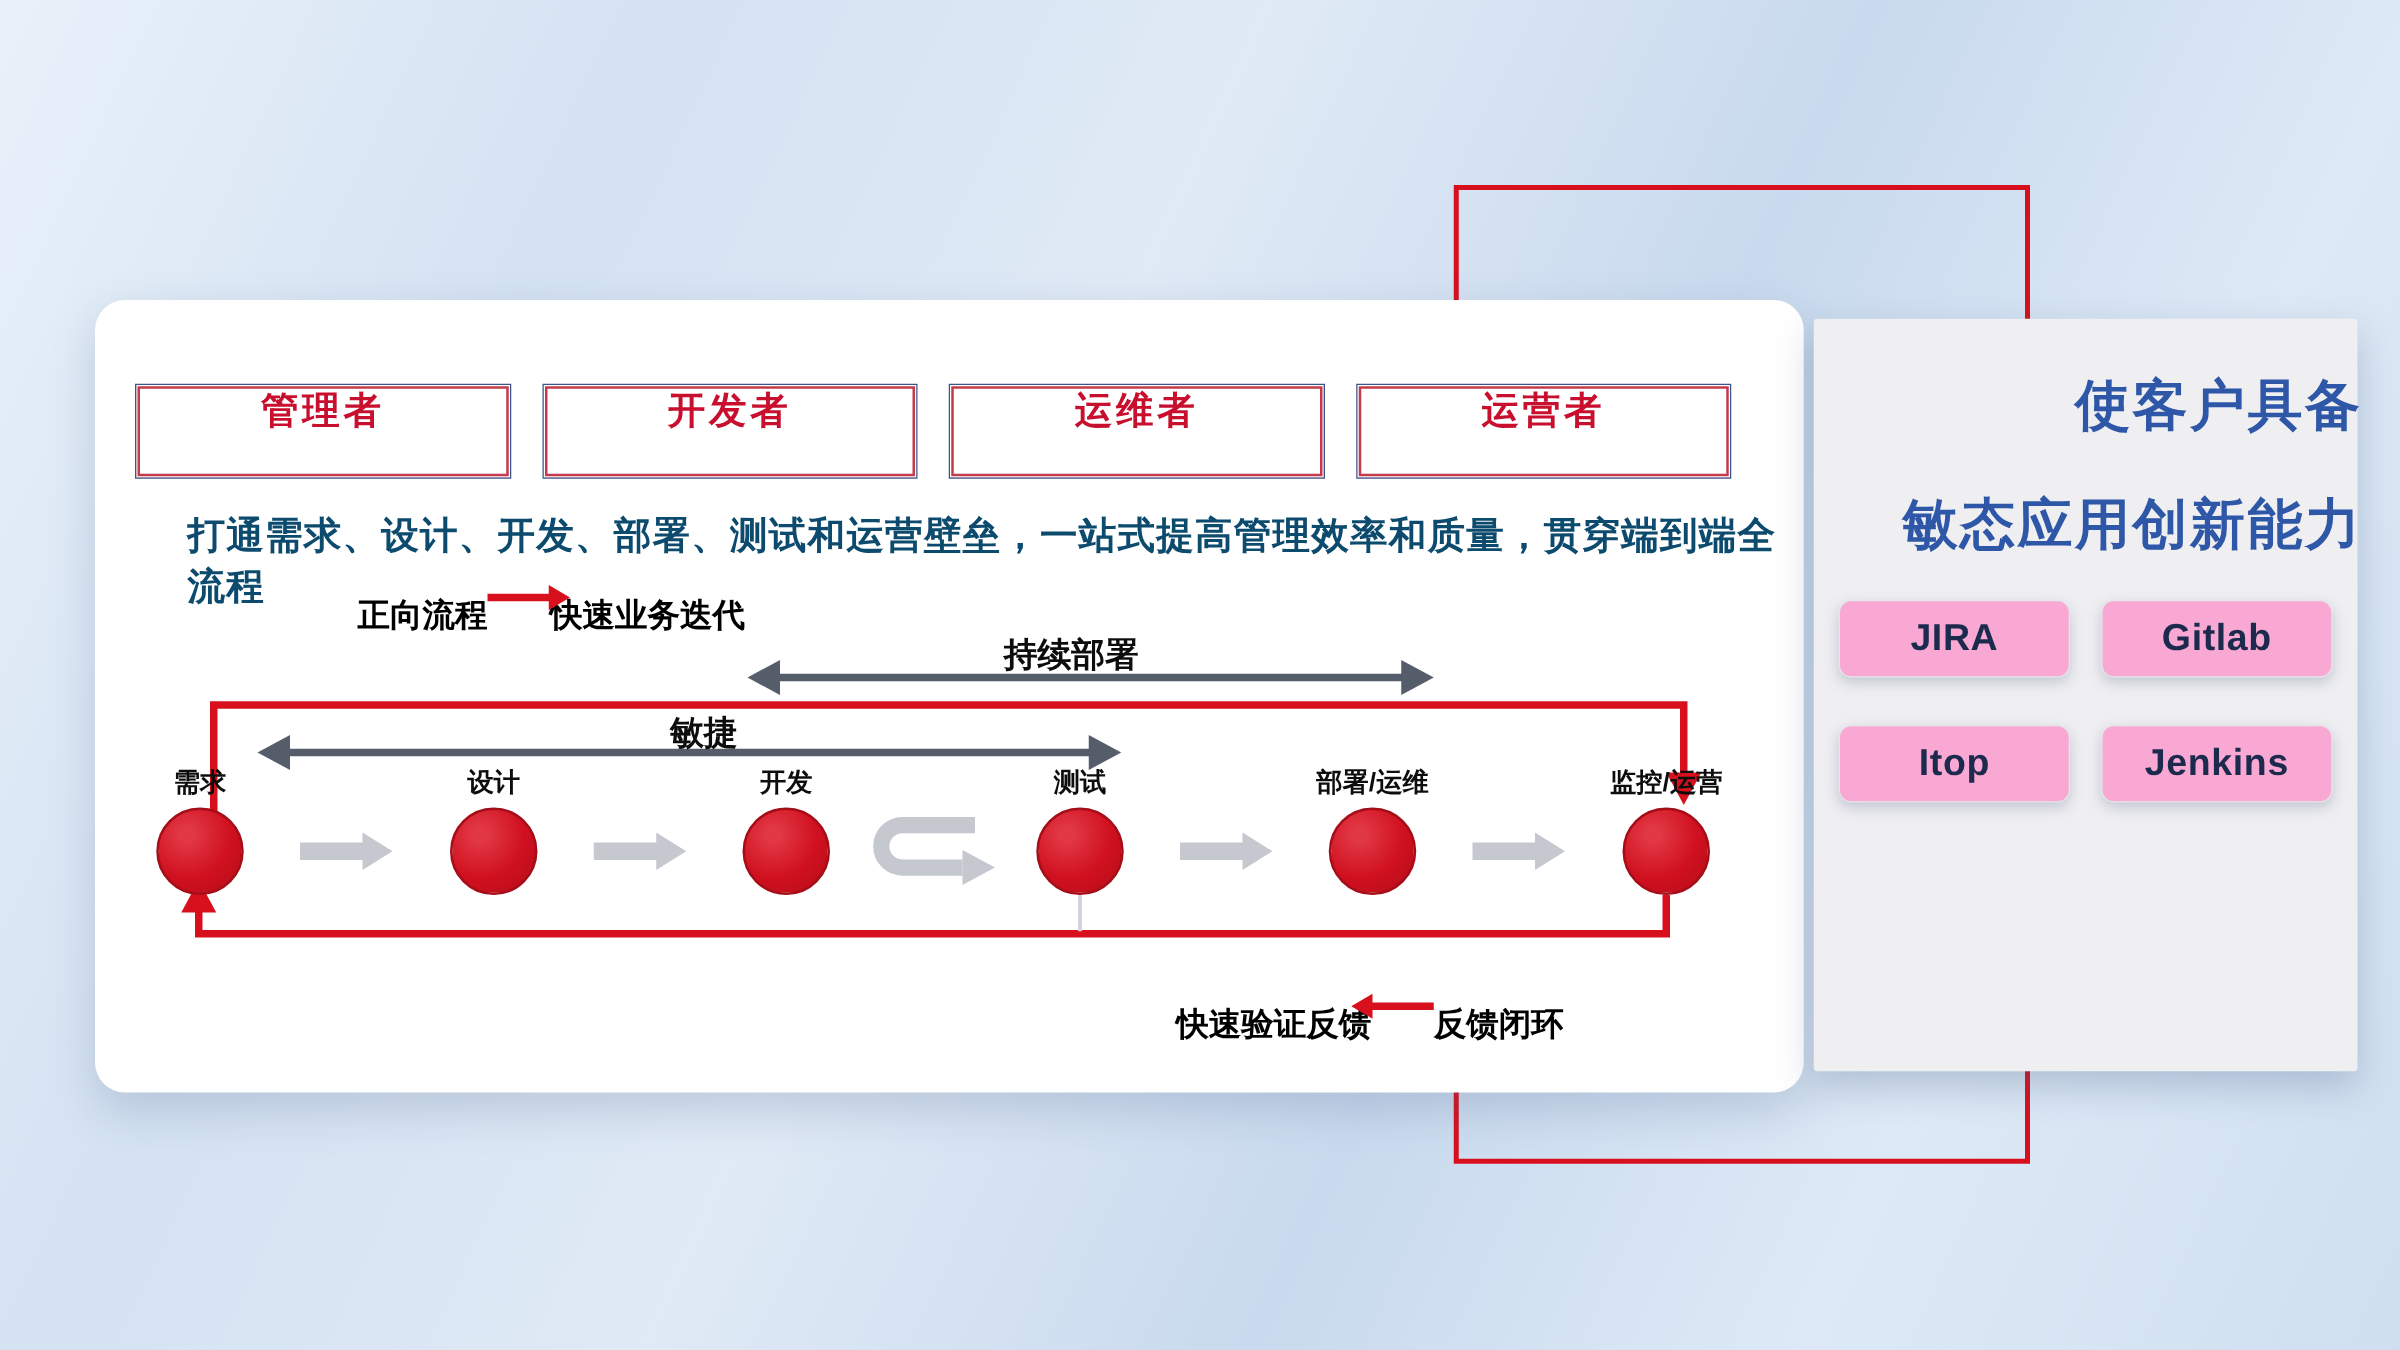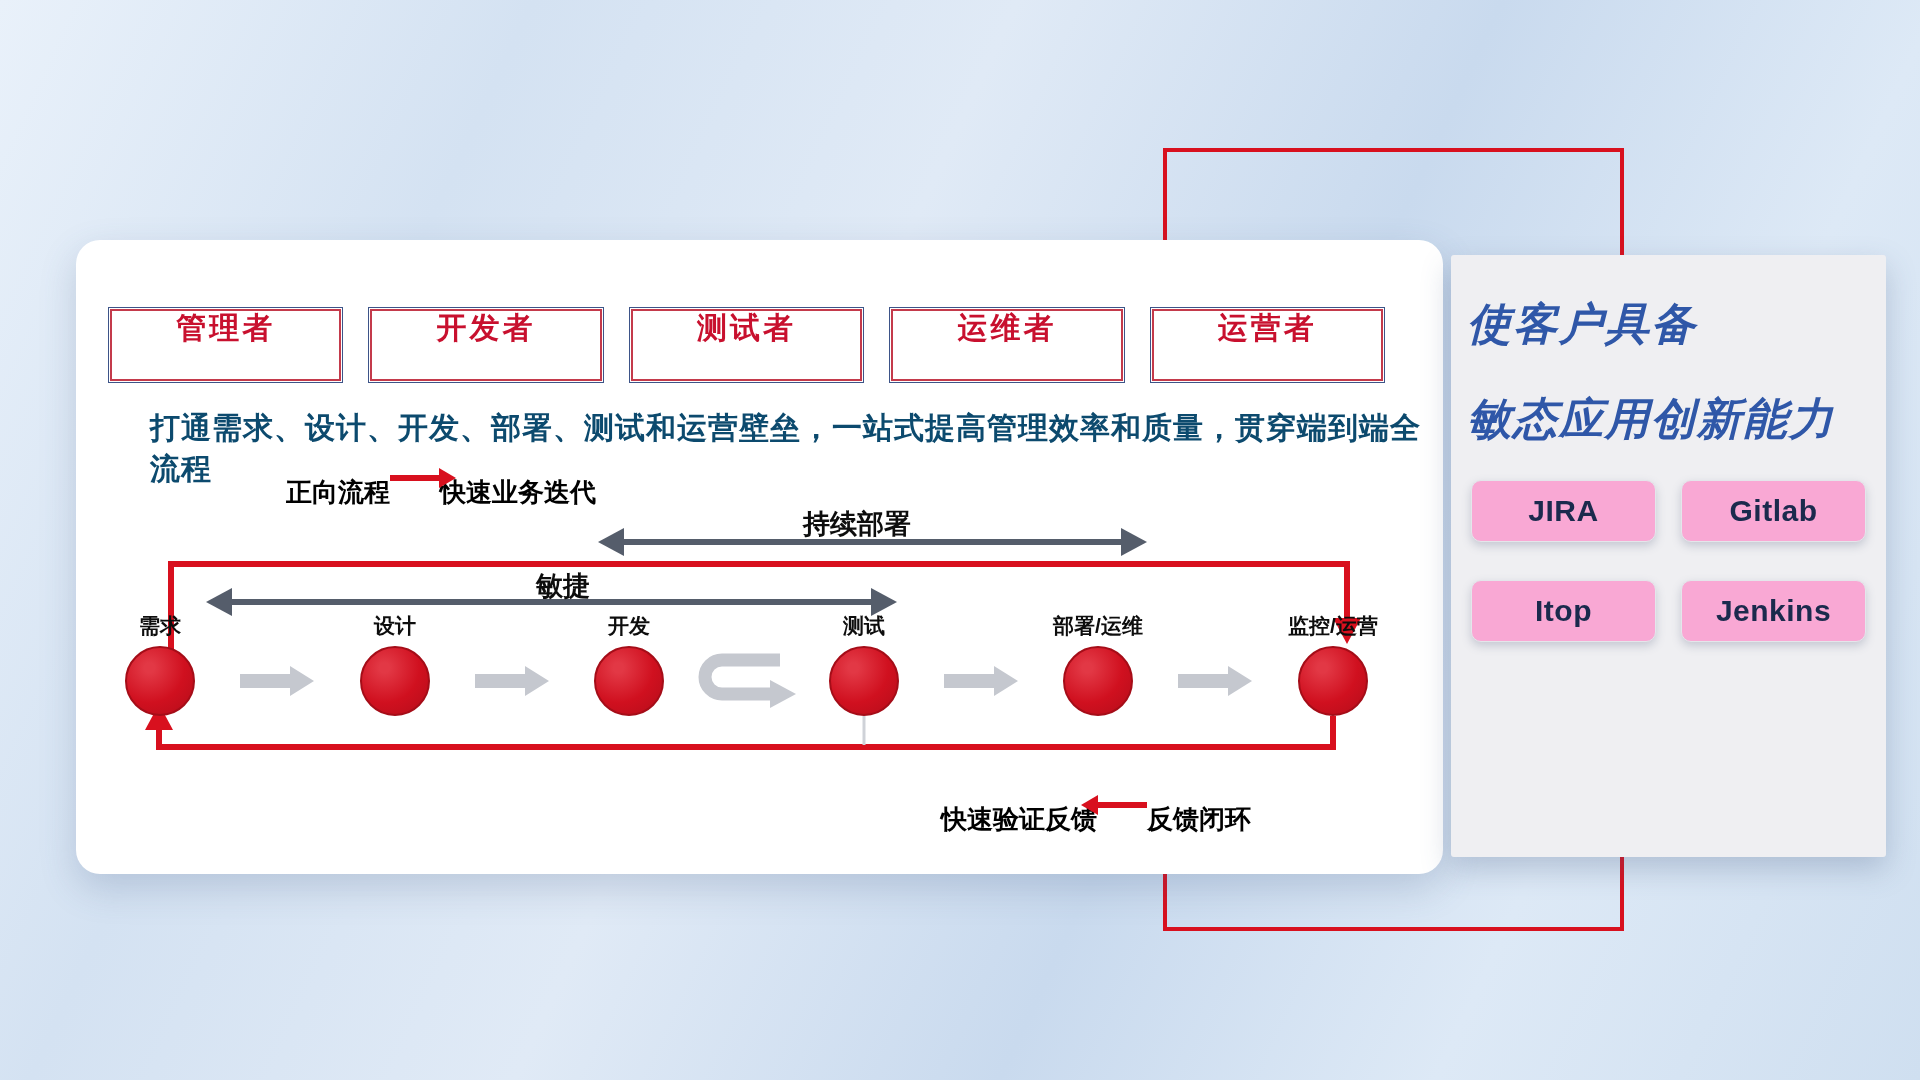--- a/index.html
+++ b/index.html
@@ -64,22 +64,22 @@
   }
   .node-label { position:absolute; top:372px; width:170px; text-align:center;
     color:#0d0d0d; font-size:21px; font-weight:bold; }
 
   
   .panel {
     position:absolute; left:1451px; top:255px; width:435px; height:602px;
     background:#efeff2; border-radius:3px; z-index:3;
     box-shadow:0 12px 30px rgba(70,90,130,0.28);
   }
-  .panel-title { position:absolute; left:16px; width:100%; text-align:left;
-    color:#2f57a8; font-size:44px; font-weight:bold; letter-spacing:2px;font-style:italic; }
+  .panel-title { position:absolute; left:4px; width:100%; text-align:right;
+    color:#2f57a8; font-size:44px; font-weight:bold; letter-spacing:2px; }
   .panel-title-1 { top:40px; }
   .panel-title-2 { top:135px; }
 
   .tool-btn {
     position:absolute; height:62px; background:#f9a8d4; border-radius:10px;
     border:1px solid #e4e6eb; box-shadow:0 4px 10px rgba(90,100,130,0.28);
     display:flex; align-items:center; justify-content:center;
     color:#1b2a4d; font-size:30px; font-weight:bold; letter-spacing:0.5px;
   }
   .t-jira       { left:20px;  top:225px; width:185px; }
@@ -96,23 +96,20 @@
   <div class="red-frame"></div>
 
   <div class="card">
 
     <div class="roles">
       <div class="role-box">
         <span>管理者</span>
         </div>
       <div class="role-box">
         <span>开发者</span>
-        </div>
-      <div class="role-box">
-        <span>测试者</span>
         </div>
       <div class="role-box">
         <span>运维者</span>
         </div>
       <div class="role-box">
         <span>运营者</span>
         </div>
     </div>
 
     <div class="headline">打通需求、设计、开发、部署、测试和运营壁垒，一站式提高管理效率和质量，贯穿端到端全流程</div>

